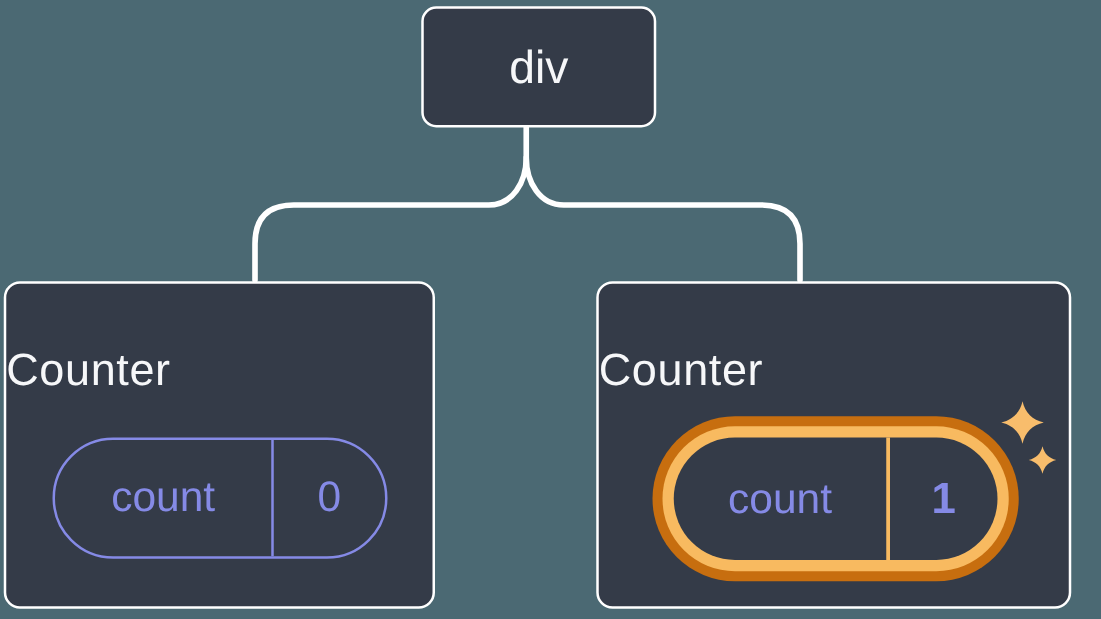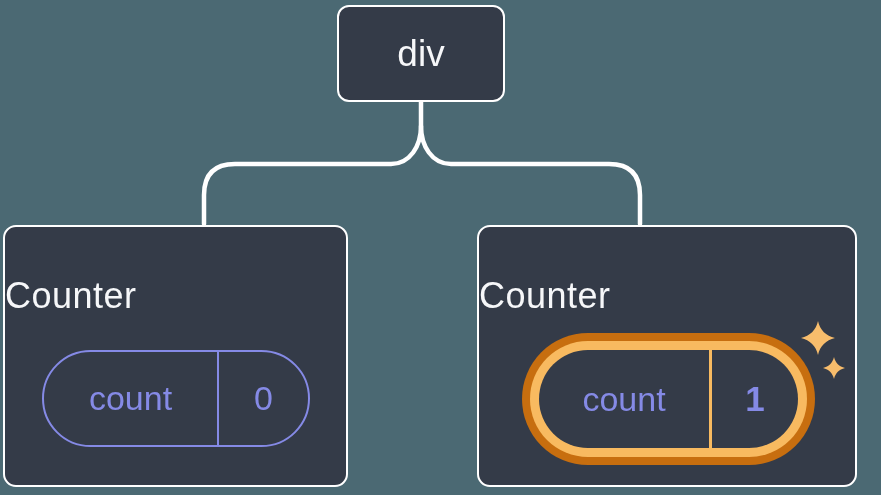--- a/index.html
+++ b/index.html
@@ -18,21 +18,21 @@
     width:881px;height:495px;
     background:var(--background);
     font-family:"Liberation Sans", sans-serif;
     overflow:hidden;
   }
   .stage{position:relative;width:881px;height:495px;background:var(--background);}
   .connectors{position:absolute;left:0;top:0;width:881px;height:495px;}
   .connectors path{fill:none;stroke:var(--connector);stroke-width:4.5;stroke-linecap:round;}
 
   .node{
-    position:absolute;left:337px;top:5px;width:168px;height:97px;
+    position:absolute;left:337px;top:5px;width:188px;height:97px;
     box-sizing:border-box;
     background:var(--node-bg);
     border:2.5px solid var(--node-border);
     border-radius:12px;
     display:flex;align-items:center;justify-content:center;
   }
   .node-label{color:var(--text-primary);font-size:37px;font-weight:500;}
 
   .card{
     position:absolute;

